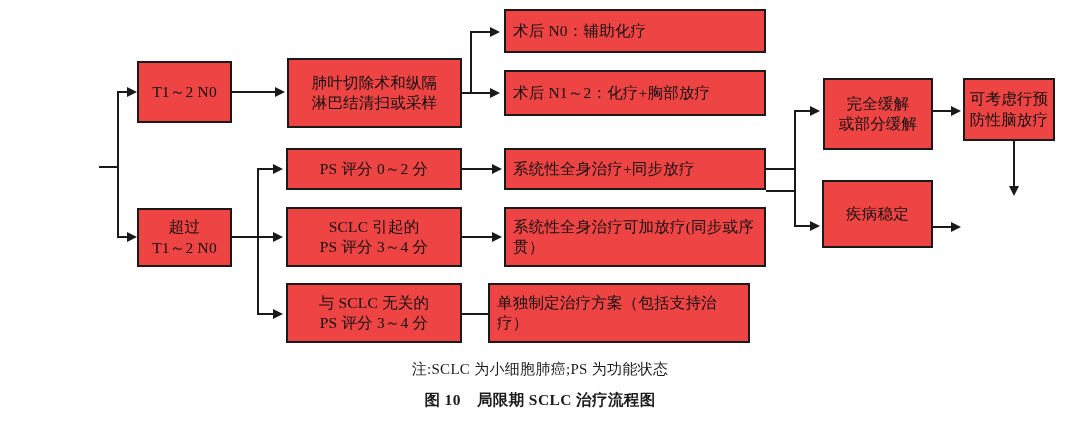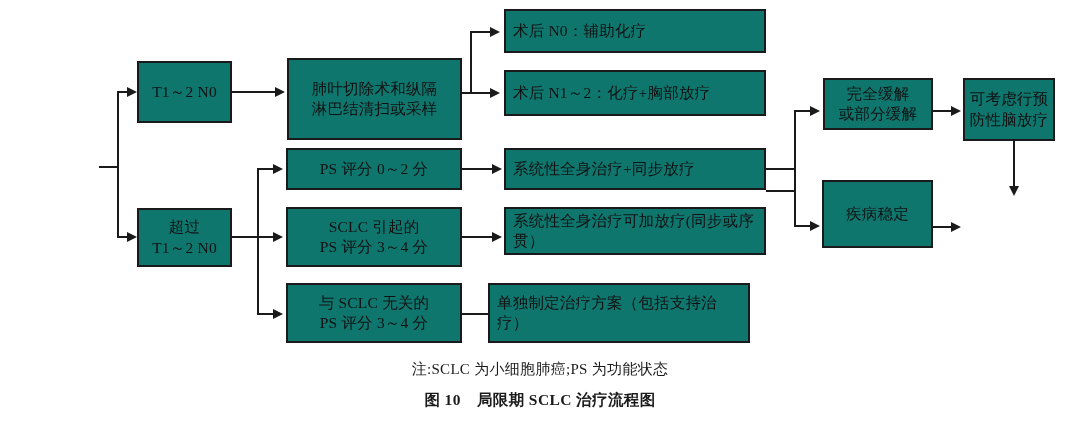--- a/index.html
+++ b/index.html
@@ -13,21 +13,21 @@
     height: 423px;
     background: #ffffff;
     font-family: "Liberation Serif", "DejaVu Serif", serif;
     color: #111111;
     overflow: hidden;
   }
   .box {
     position: absolute;
     box-sizing: border-box;
     border: 2px solid #1a1a1a;
-    background: #0f766e;
+    background: #ef4444;
     display: flex;
     flex-direction: column;
     align-items: center;
     justify-content: center;
     text-align: center;
     font-size: 15.5px;
     line-height: 1.30;
     letter-spacing: 0.2px;
     padding: 2px 5px;
     z-index: 3;
@@ -85,21 +85,21 @@
 
   <div class="box" style="left:137px; top:61px; width:95px; height:62px;">
     <span class="ln">T1～2 N0</span>
   </div>
 
   <div class="box" style="left:137px; top:208px; width:95px; height:59px;">
     <span class="ln">超过</span>
     <span class="ln">T1～2 N0</span>
   </div>
 
-  <div class="box" style="left:287px; top:58px; width:175px; height:82px;">
+  <div class="box" style="left:287px; top:58px; width:175px; height:70px;">
     <span class="ln">肺叶切除术和纵隔</span>
     <span class="ln">淋巴结清扫或采样</span>
   </div>
 
   <div class="box left-align" style="left:504px; top:9px; width:262px; height:44px;">
     <span class="ln">术后 N0：辅助化疗</span>
   </div>
 
   <div class="box left-align" style="left:504px; top:70px; width:262px; height:46px;">
     <span class="ln">术后 N1～2：化疗+胸部放疗</span>
@@ -116,29 +116,29 @@
 
   <div class="box" style="left:286px; top:283px; width:176px; height:60px;">
     <span class="ln">与 SCLC 无关的</span>
     <span class="ln">PS 评分 3～4 分</span>
   </div>
 
   <div class="box left-align" style="left:504px; top:148px; width:262px; height:42px;">
     <span class="ln">系统性全身治疗+同步放疗</span>
   </div>
 
-  <div class="box left-align wrap" style="left:504px; top:207px; width:262px; height:48px;">
+  <div class="box left-align wrap" style="left:504px; top:207px; width:262px; height:60px;">
     <span class="ln">系统性全身治疗可加放疗(同步或序贯）</span>
   </div>
 
   <div class="box left-align wrap" style="left:488px; top:283px; width:262px; height:60px;">
     <span class="ln">单独制定治疗方案（包括支持治疗）</span>
   </div>
 
-  <div class="box" style="left:823px; top:78px; width:110px; height:52px;">
+  <div class="box" style="left:823px; top:78px; width:110px; height:72px;">
     <span class="ln">完全缓解</span>
     <span class="ln">或部分缓解</span>
   </div>
 
   <div class="box" style="left:822px; top:180px; width:111px; height:68px;">
     <span class="ln">疾病稳定</span>
   </div>
 
   <div class="box" style="left:963px; top:78px; width:92px; height:63px;">
     <span class="ln">可考虑行预</span>

